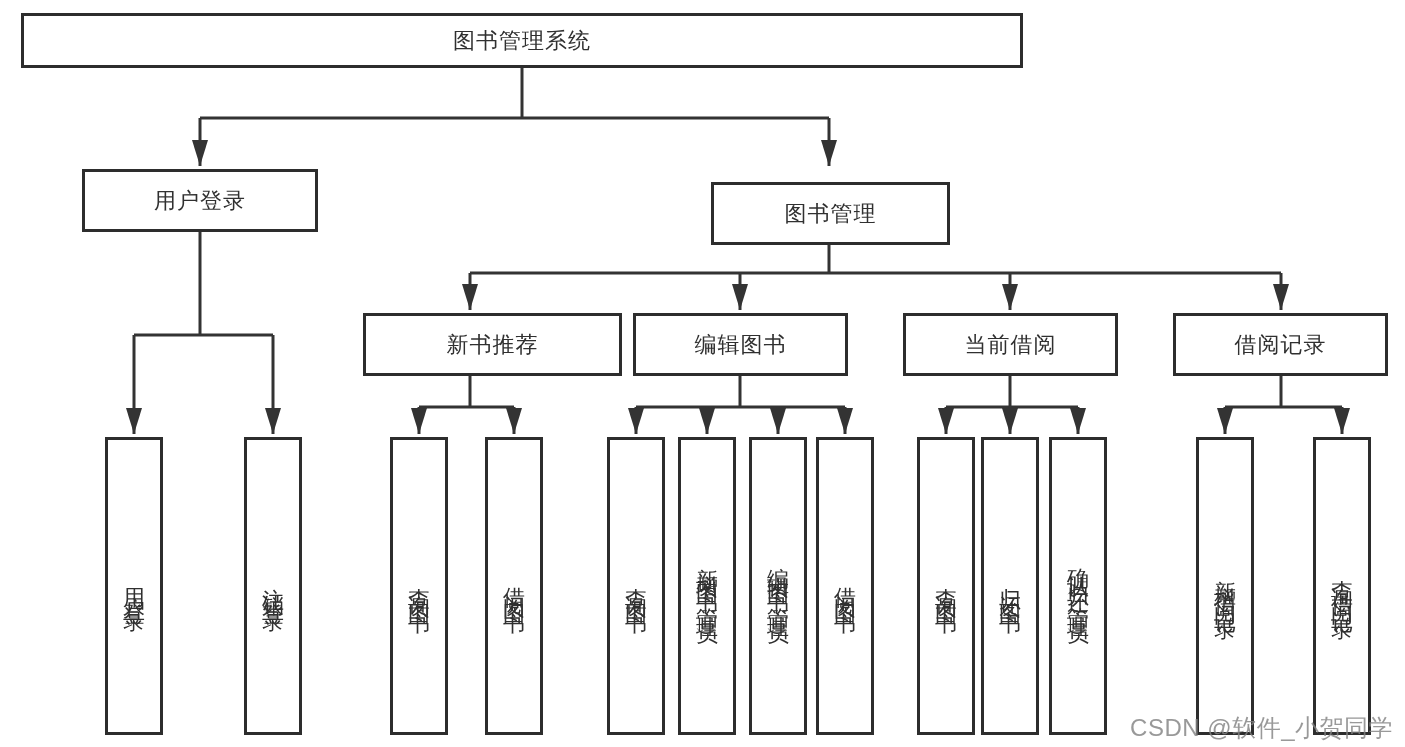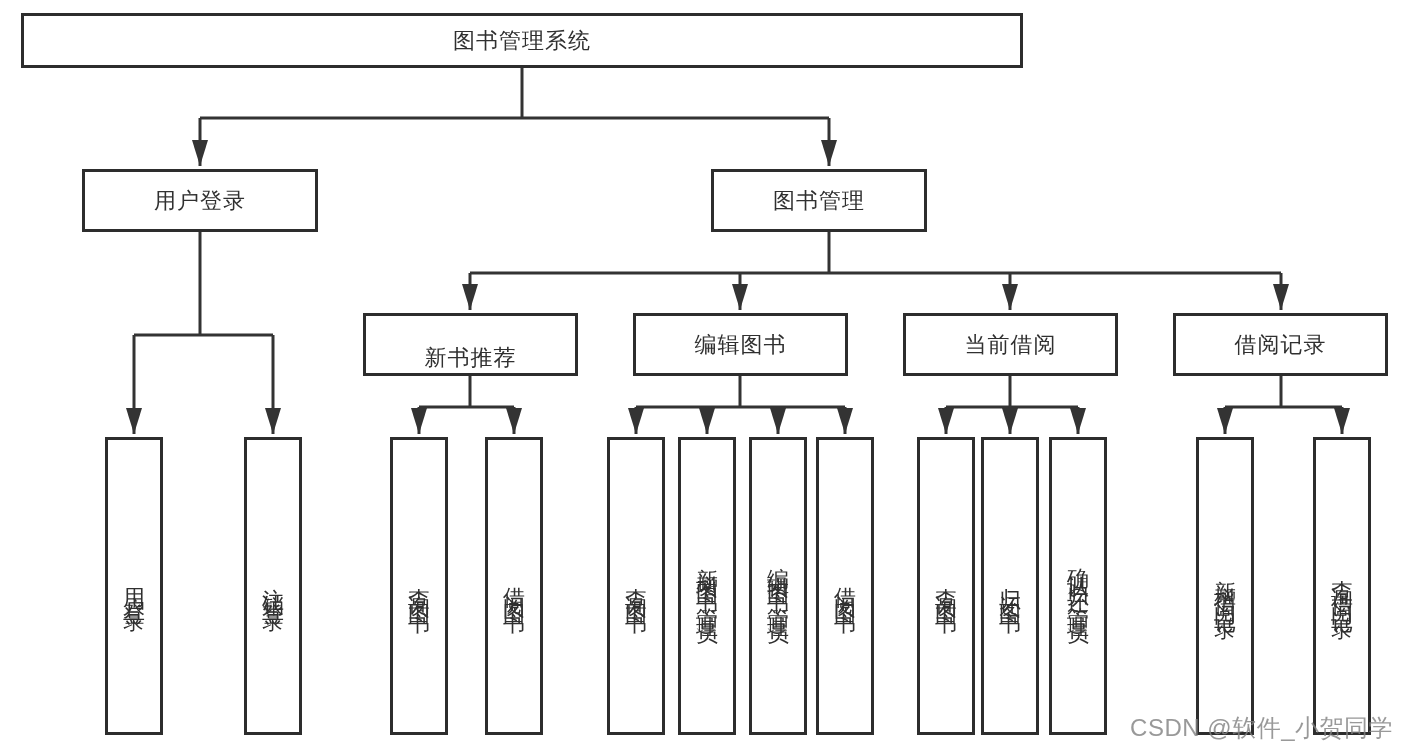--- a/index.html
+++ b/index.html
@@ -110,25 +110,25 @@
     <path d="M1342 407 V434" marker-end="url(#arr)"></path>
   </svg>
 
   <div class="box" style="left:21px; top:13px; width:1002px; height:55px;">
     <span class="hlabel">图书管理系统</span>
   </div>
 
   <div class="box" style="left:82px; top:169px; width:236px; height:63px;">
     <span class="hlabel">用户登录</span>
   </div>
-  <div class="box" style="left:711px; top:169px; width:216px; height:63px;font-family:Liberation Serif, serif;">
+  <div class="box" style="left:711px; top:182px; width:239px; height:63px;font-family:Liberation Serif, serif;">
     <span class="hlabel">图书管理</span>
   </div>
 
-  <div class="box" style="left:363px; top:313px; width:215px; height:63px;align-items:flex-end;">
+  <div class="box" style="left:363px; top:313px; width:259px; height:63px;">
     <span class="hlabel">新书推荐</span>
   </div>
   <div class="box" style="left:633px; top:313px; width:215px; height:63px;">
     <span class="hlabel">编辑图书</span>
   </div>
   <div class="box" style="left:903px; top:313px; width:215px; height:63px;align-items:center;">
     <span class="hlabel">当前借阅</span>
   </div>
   <div class="box" style="left:1173px; top:313px; width:215px; height:63px;">
     <span class="hlabel">借阅记录</span>

